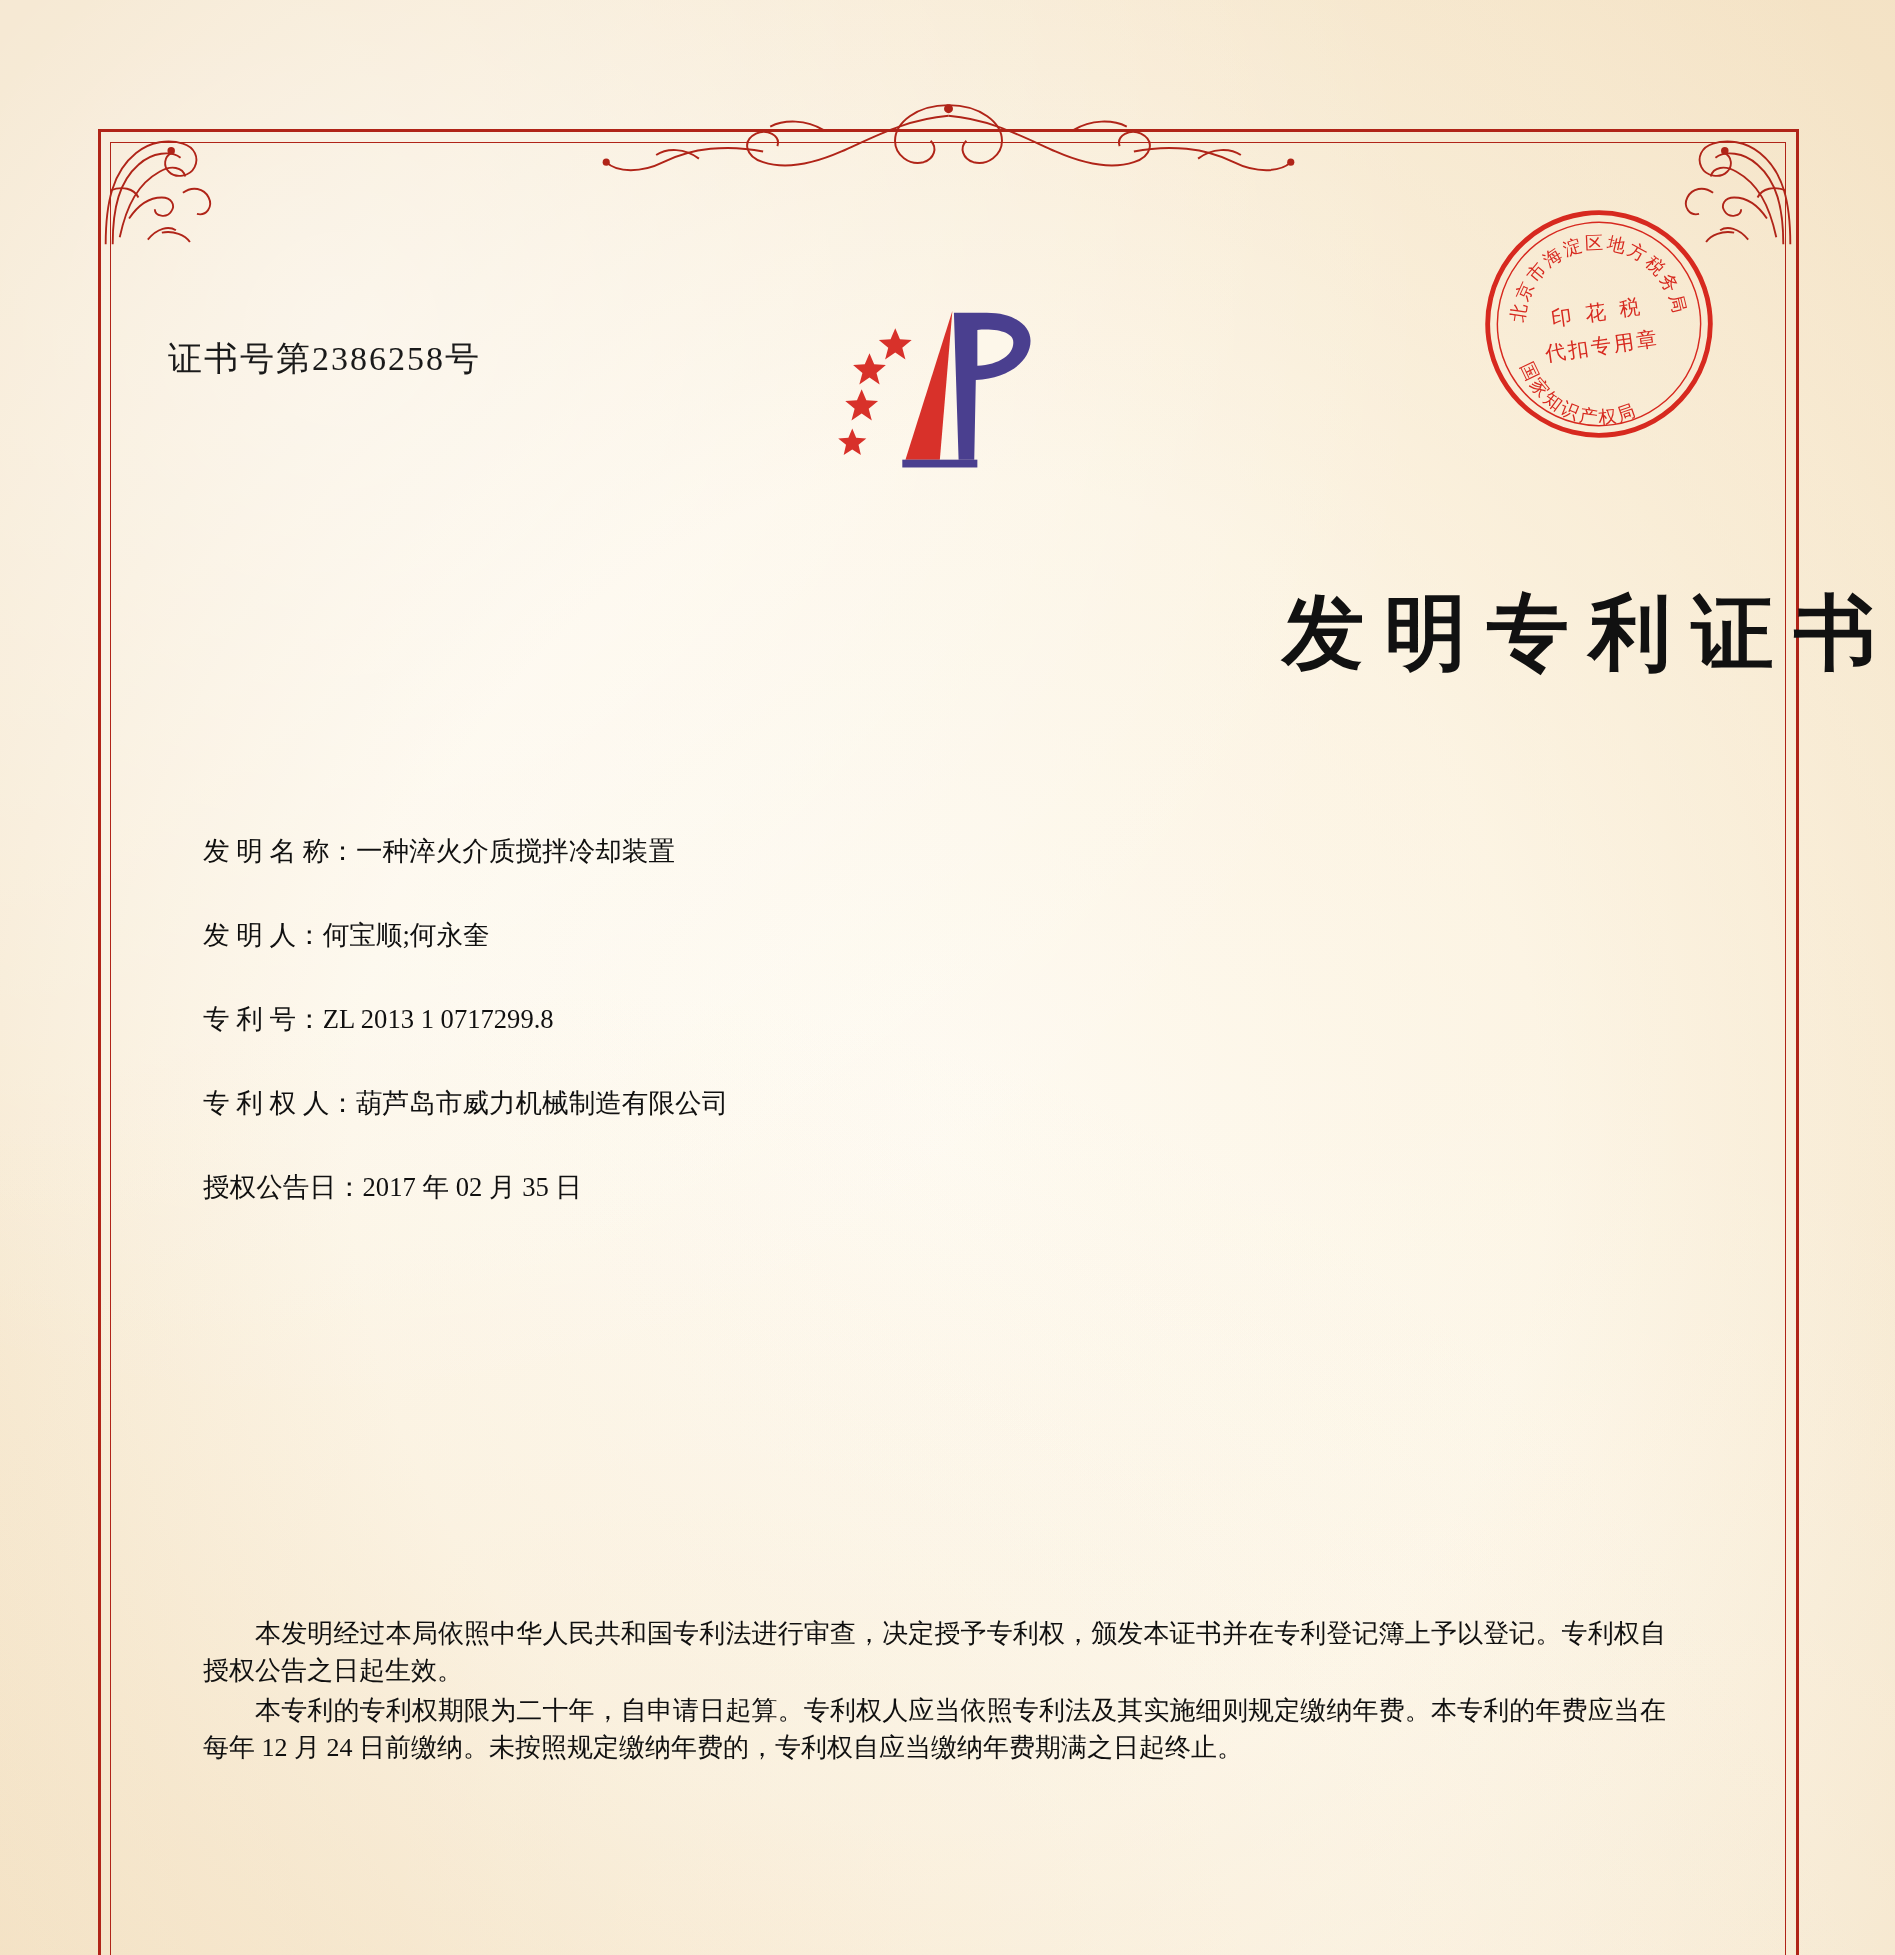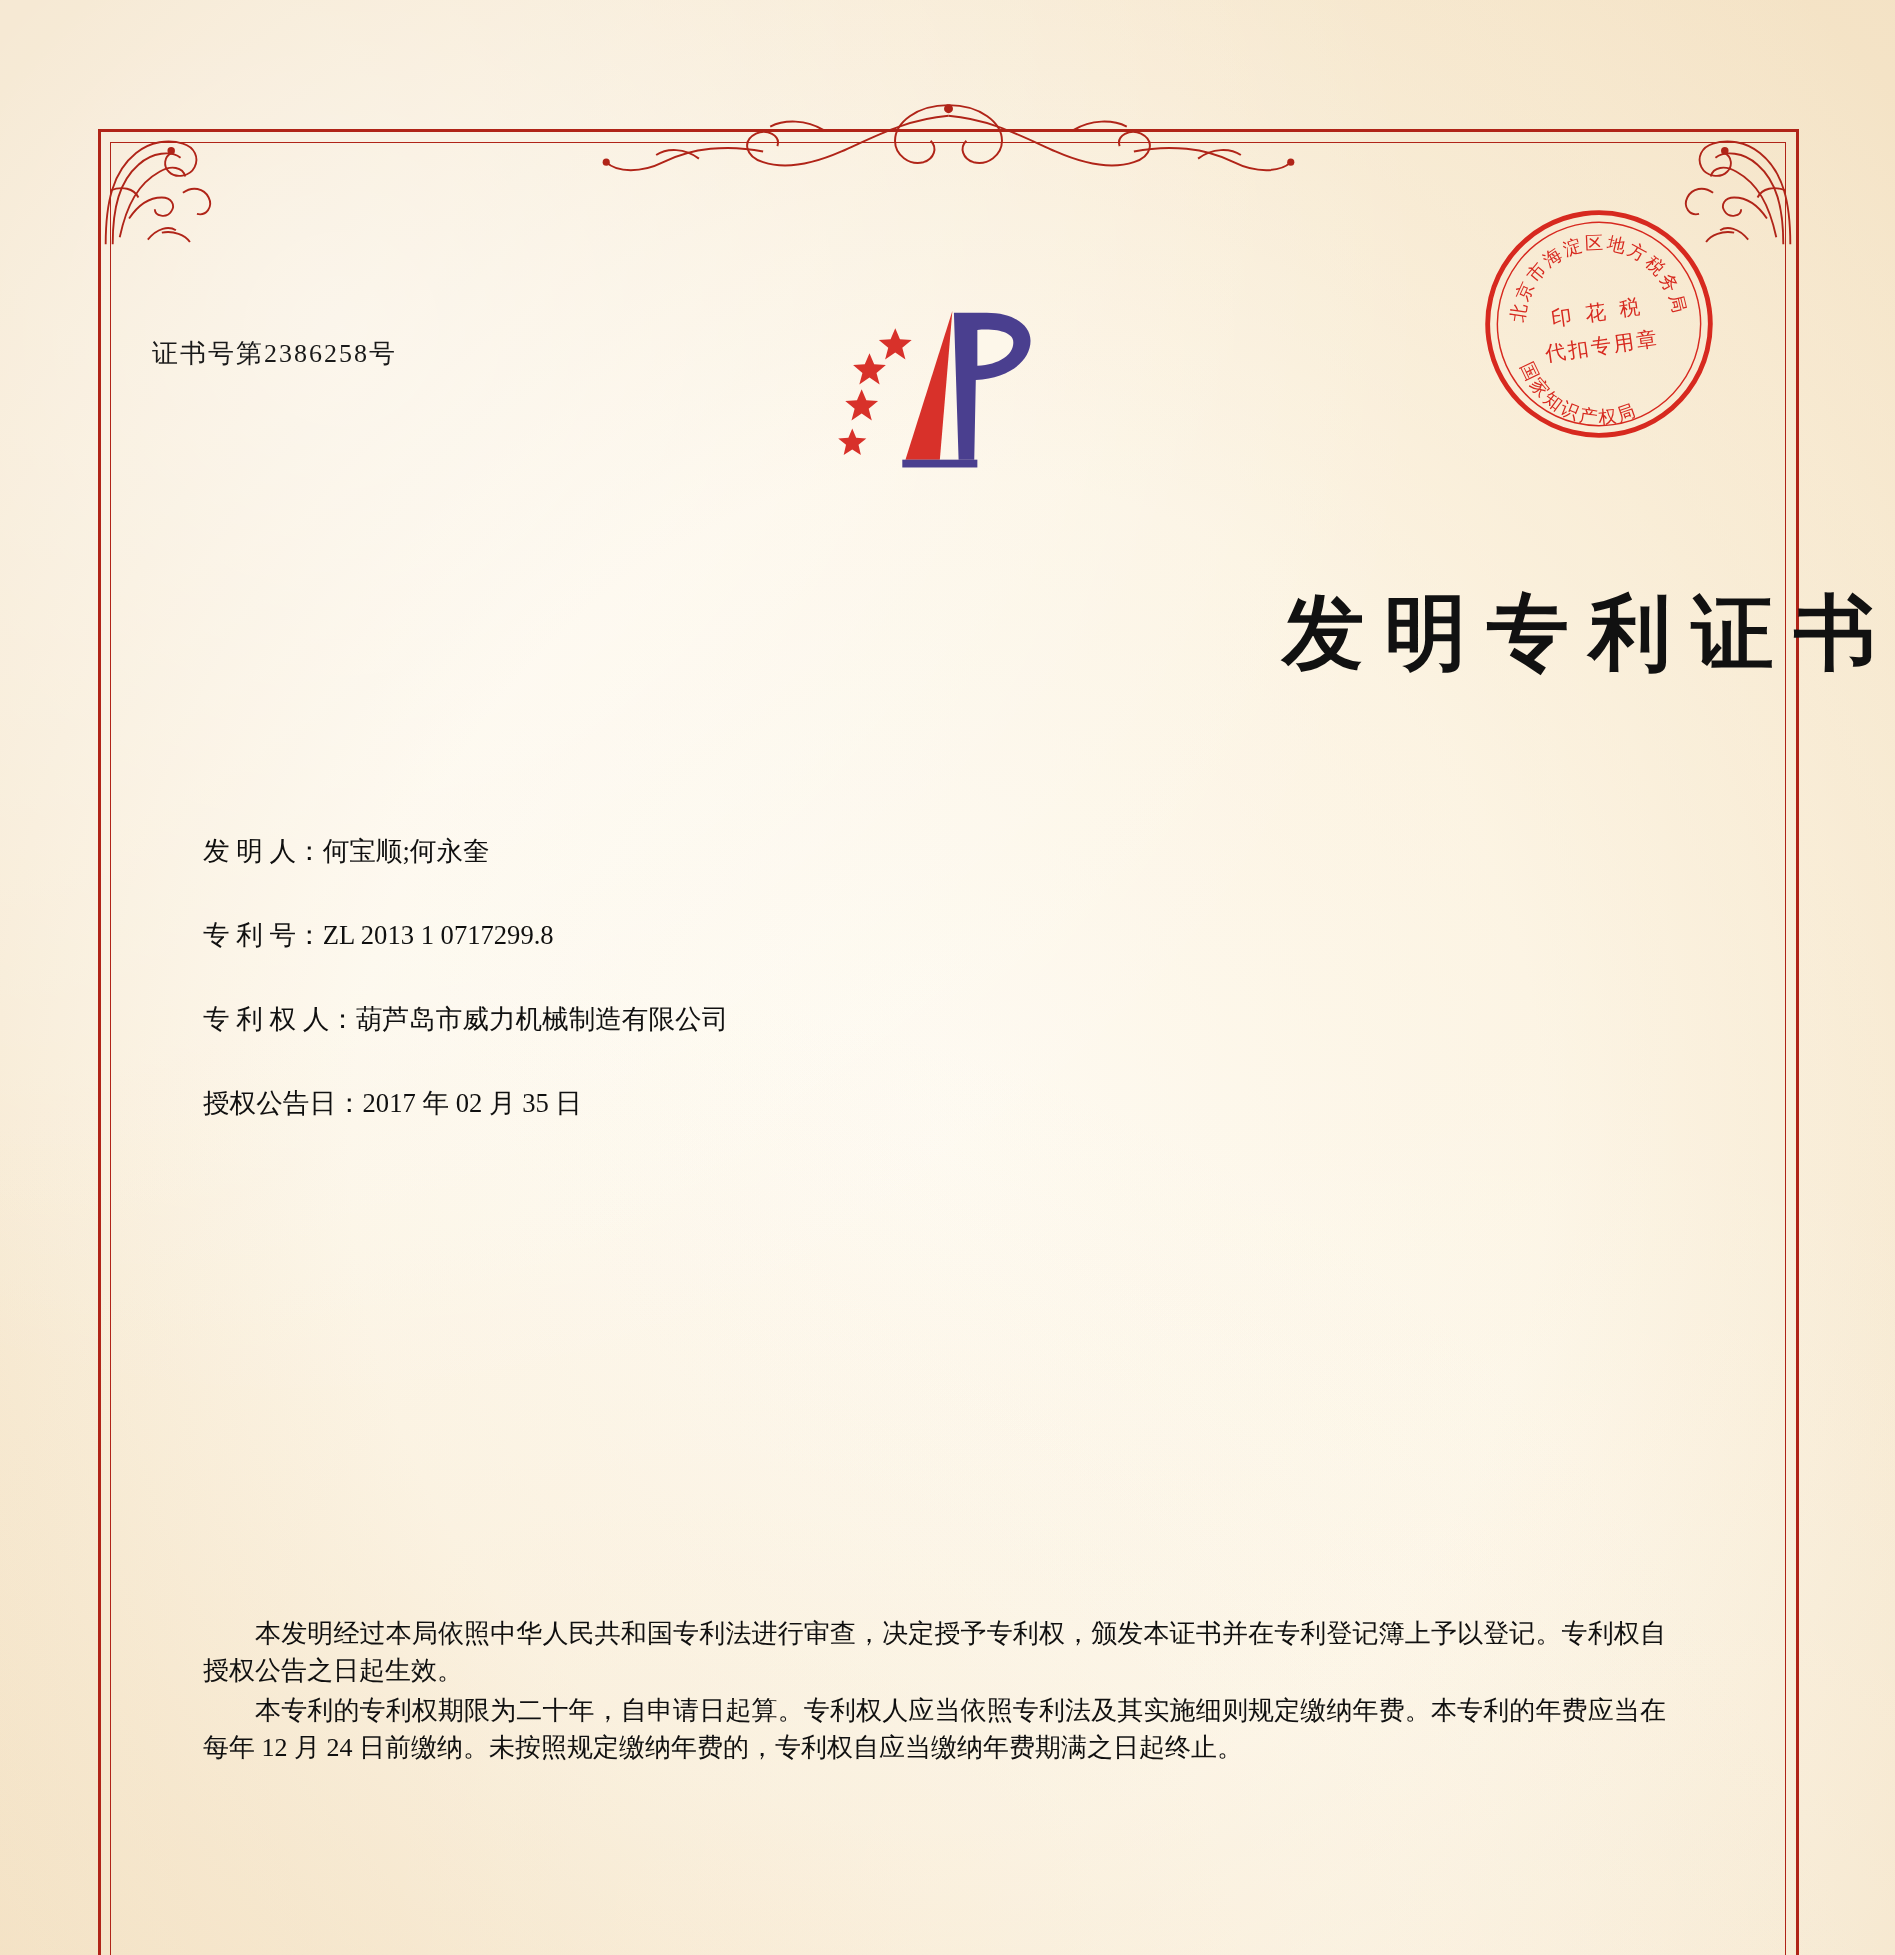--- a/index.html
+++ b/index.html
@@ -64,23 +64,23 @@
     top: 98px;
     width: 723px;
     height: 82px;
     color: #b02418;
   }
   .top-flourish svg { width:100%; height:100%; display:block; }
 
   
   .cert-number {
     position: absolute;
-    left: 152px;
+    left: 168px;
     top: 336px;
-    font-size: 26px;
+    font-size: 34px;
     letter-spacing: 2px;
     color: #1a1a1a;
     white-space: nowrap;
   }
   .logo {
     position: absolute;
     left: 821px;
     top: 297px;
     width: 258px;
     height: 219px;
@@ -233,20 +233,23 @@
       </text>
       <text x="100" y="96" text-anchor="middle" font-size="17" fill="#d7291f" font-family="DejaVu Serif, serif" letter-spacing="3">印 花 税</text>
       <text x="100" y="124" text-anchor="middle" font-size="17" fill="#d7291f" font-family="DejaVu Serif, serif" letter-spacing="2">代扣专用章</text>
     </svg>
   </div>
 
   <div class="title">发明专利证书</div>
 
   <div class="fields">
     <div class="field-row">
+      <span class="field-label">发 明 名 称：</span><span class="field-value">一种淬火介质搅拌冷却装置</span>
+    </div>
+    <div class="field-row">
       <span class="field-label">发 明 人：</span><span class="field-value">何宝顺;何永奎</span>
     </div>
     <div class="field-row">
       <span class="field-label">专 利 号：</span><span class="field-value">ZL 2013 1 0717299.8</span>
     </div>
     <div class="field-row">
       <span class="field-label">专 利 权 人：</span><span class="field-value">葫芦岛市威力机械制造有限公司</span>
     </div>
     <div class="field-row">
       <span class="field-label">授权公告日：</span><span class="field-value">2017 年 02 月 35 日</span>

